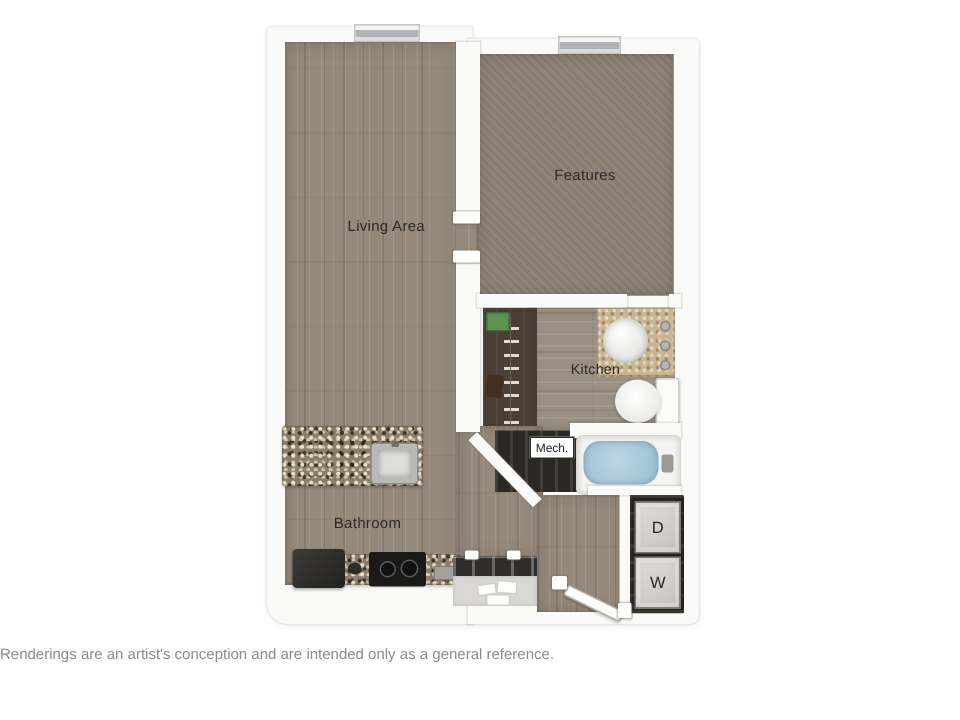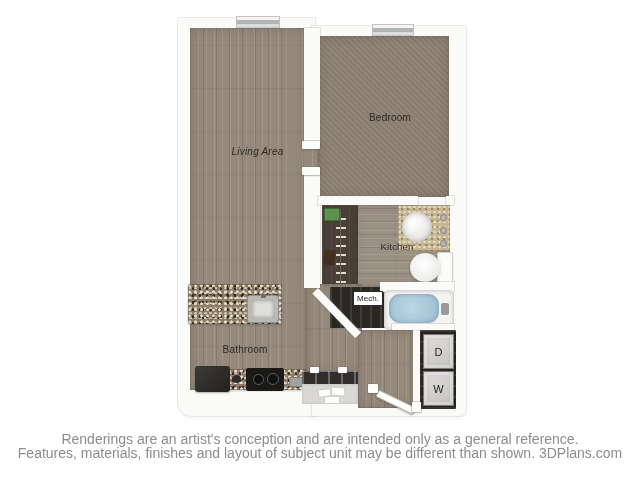--- a/index.html
+++ b/index.html
@@ -38,21 +38,21 @@
   .room-label{font-size:10px;color:var(--label-text,#2d2a26);text-align:center;letter-spacing:.2px;z-index:7;}
   .window{border:1px solid #c4c4c2;z-index:6;
     background:linear-gradient(#f5f5f4 0 28%, var(--window-glass,#b0b4b6) 28% 74%, #dadcdd 74% 100%);}
   .glassdoor{background-color:#2f2e2c;
     background-image:repeating-linear-gradient(90deg, rgba(255,255,255,.28) 0 2px, rgba(255,255,255,0) 2px 13px);
     box-shadow:inset 0 1px 0 rgba(255,255,255,.35);z-index:4;}
   .wd-box{background:linear-gradient(145deg,#deddda,#c5c4c1);border:1px solid #7a786f;
     box-shadow:inset 0 0 0 3px rgba(255,255,255,.35), inset 0 0 6px rgba(0,0,0,.18);
     display:flex;align-items:center;justify-content:center;font-size:11px;color:#262624;z-index:5;}
   .furniture{background:#fdfdfc;border:1px solid #cfcfca;border-radius:1px;z-index:5;}
-  .footer-line{width:640px;text-align:center;font-size:14px;color:var(--footer-text,#8c8c8c);z-index:9;}
+  .footer-line{width:640px;font-size:10px;color:var(--footer-text,#8c8c8c);z-index:9;}
   .z2{z-index:2}.z3{z-index:3}.z4{z-index:4}.z5{z-index:5}.z6{z-index:6}
 </style>
 </head>
 <body>
 
 <div class="stage">
 
   <div class="abs wall-bg" style="left:178px;top:18px;width:137px;height:398px;border-radius:3px 0 0 14px;z-index:1;"></div>
   <div class="abs wall-bg" style="left:312px;top:26px;width:154px;height:390px;border-radius:0 3px 6px 0;z-index:1;"></div>
 
@@ -132,21 +132,20 @@
   <div class="abs wall z4" style="left:446px;top:196px;width:8px;height:9px;"></div>
   <div class="abs wall z4" style="left:392px;top:324px;width:62px;height:6px;"></div>
 
   <div class="abs window" style="left:236px;top:16px;width:42px;height:10px;"></div>
   <div class="abs window" style="left:372px;top:24px;width:40px;height:10px;"></div>
 
   <div class="abs z6" style="left:377px;top:389px;width:40px;height:6px;background:#fdfdfc;border:1px solid #b3b1ac;border-radius:2px;transform:rotate(26deg);transform-origin:left center;box-shadow:0 1px 2px rgba(0,0,0,.25);"></div>
   <div class="abs stub" style="left:368px;top:384px;width:10px;height:9px;"></div>
   <div class="abs stub" style="left:412px;top:402px;width:9px;height:10px;"></div>
 
-  <div class="abs room-label" style="left:210px;top:146px;width:95px;font-style:italic;">Living Area</div>
-  <div class="abs room-label" style="left:345px;top:112px;width:90px;">Bedroom</div>
+  <div class="abs room-label" style="left:210px;top:146px;width:95px;">Living Area</div>
+  <div class="abs room-label" style="left:345px;top:112px;width:90px;">Features</div>
   <div class="abs room-label" style="left:352px;top:241px;width:90px;font-size:9.5px;">Kitchen</div>
   <div class="abs room-label" style="left:200px;top:344px;width:90px;">Bathroom</div>
 
   <div class="abs footer-line" style="left:0;top:431px;">Renderings are an artist's conception and are intended only as a general reference.</div>
-  <div class="abs footer-line" style="left:0;top:445px;">Features, materials, finishes and layout of subject unit may be different than shown. 3DPlans.com</div>
 
 </div>
 
 </body></html>

